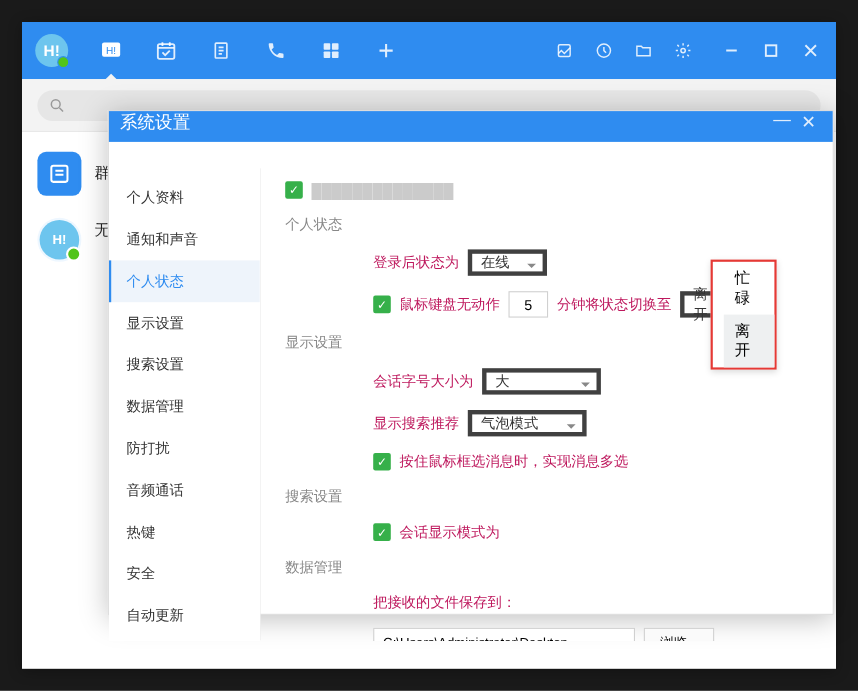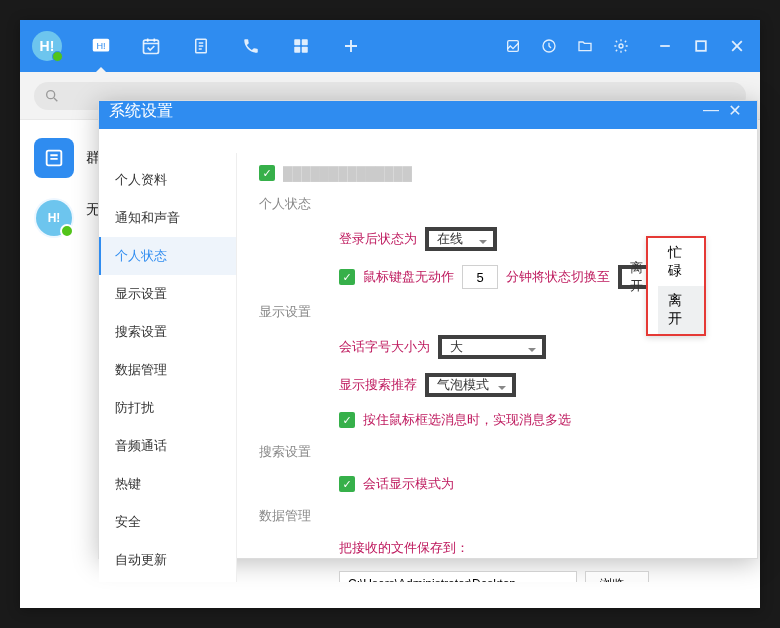--- a/index.html
+++ b/index.html
@@ -232,21 +232,21 @@
 
       <div class="section-title">显示设置</div>
       <div class="row" style="padding-left:80px">
         <span class="lbl">会话字号大小为</span>
         <span class="select" style="width:108px">
             <span>大</span>
           </span>
       </div>
       <div class="row" style="padding-left:80px">
         <span class="lbl">显示搜索推荐</span>
-        <span class="select" style="width:91px">
+        <span class="select" style="width:108px">
             <span>气泡模式</span>
           </span>
       </div>
       <div class="row" style="padding-left:80px">
         <span class="chk">✓</span>
         <span class="lbl">按住鼠标框选消息时，实现消息多选</span>
       </div>
 
       <div class="section-title">搜索设置</div>
       <div class="row" style="padding-left:80px">

